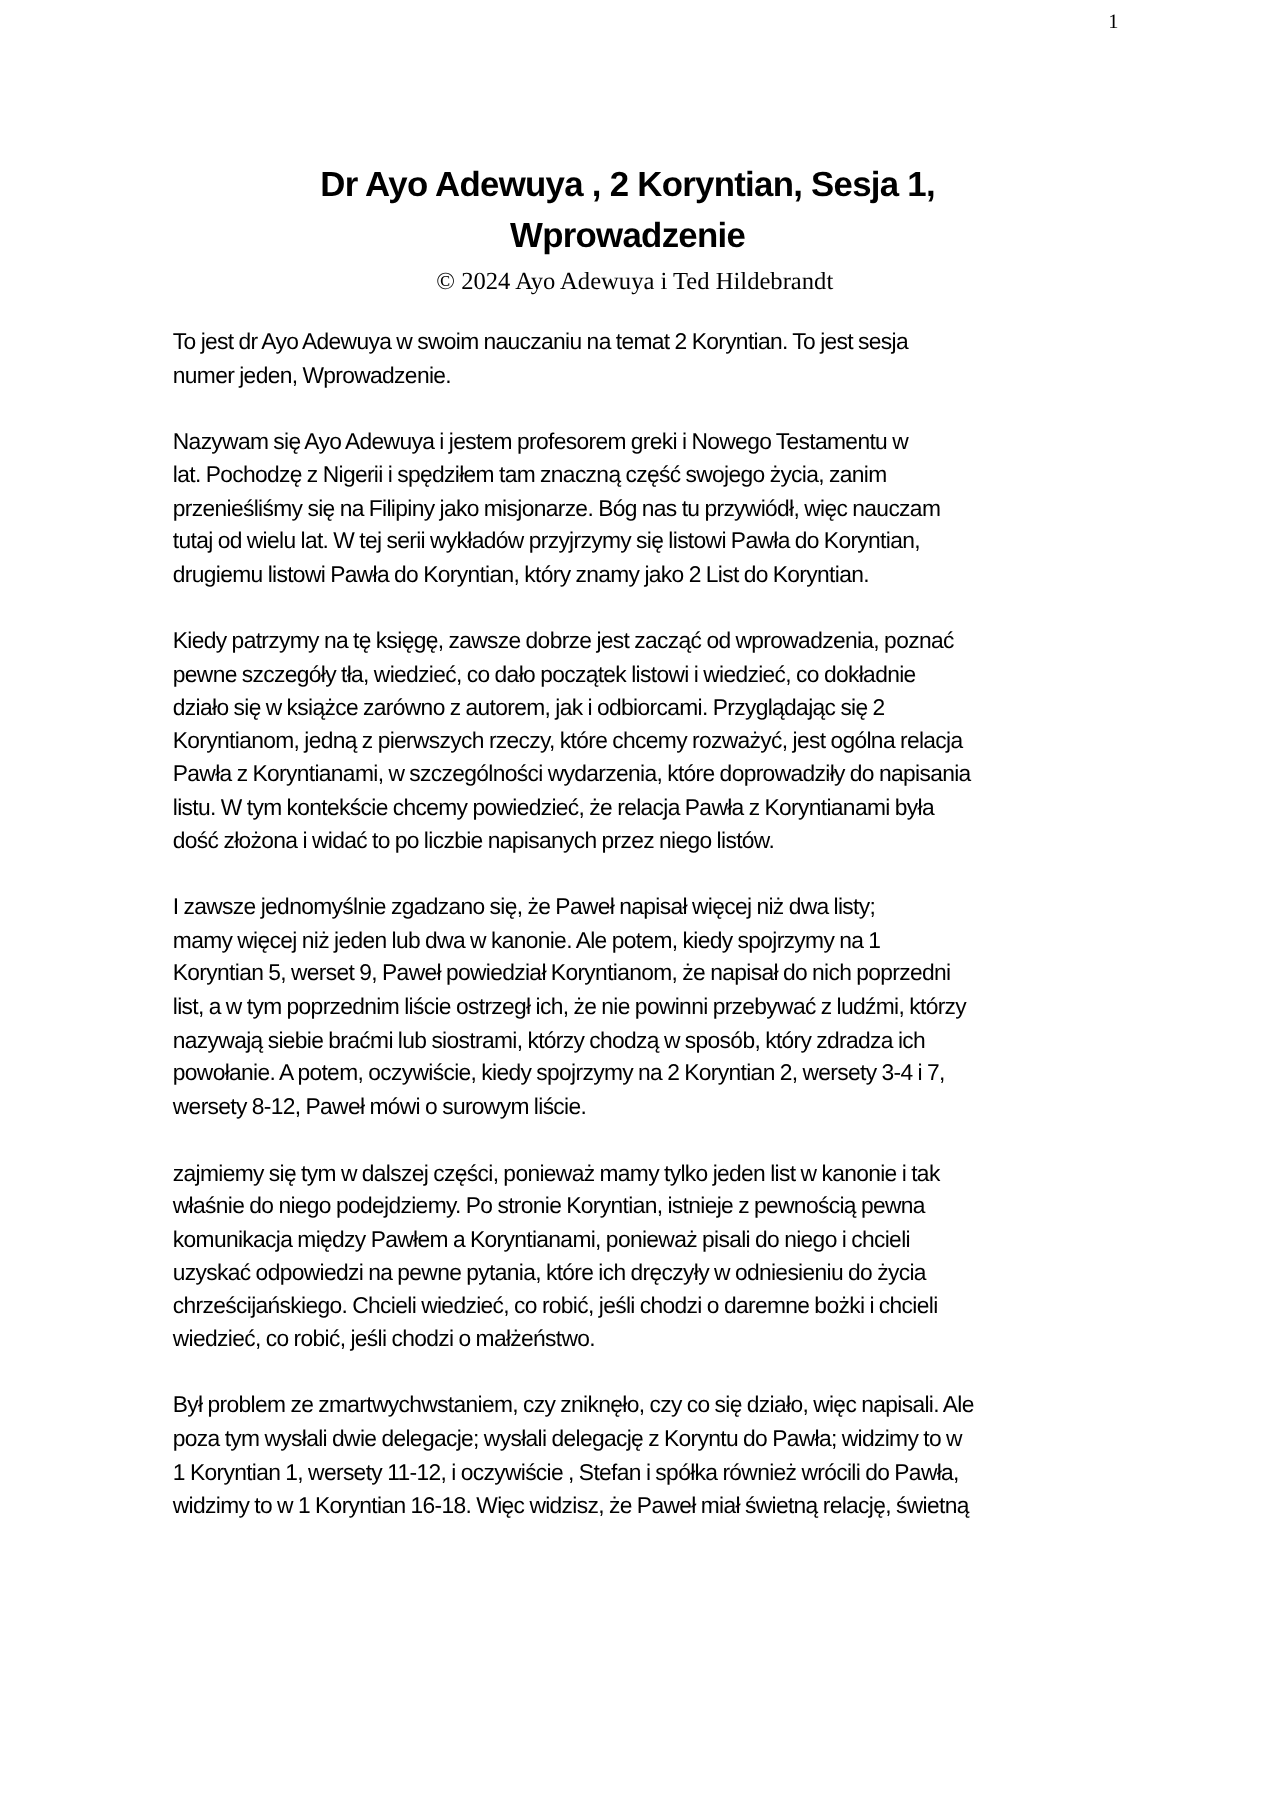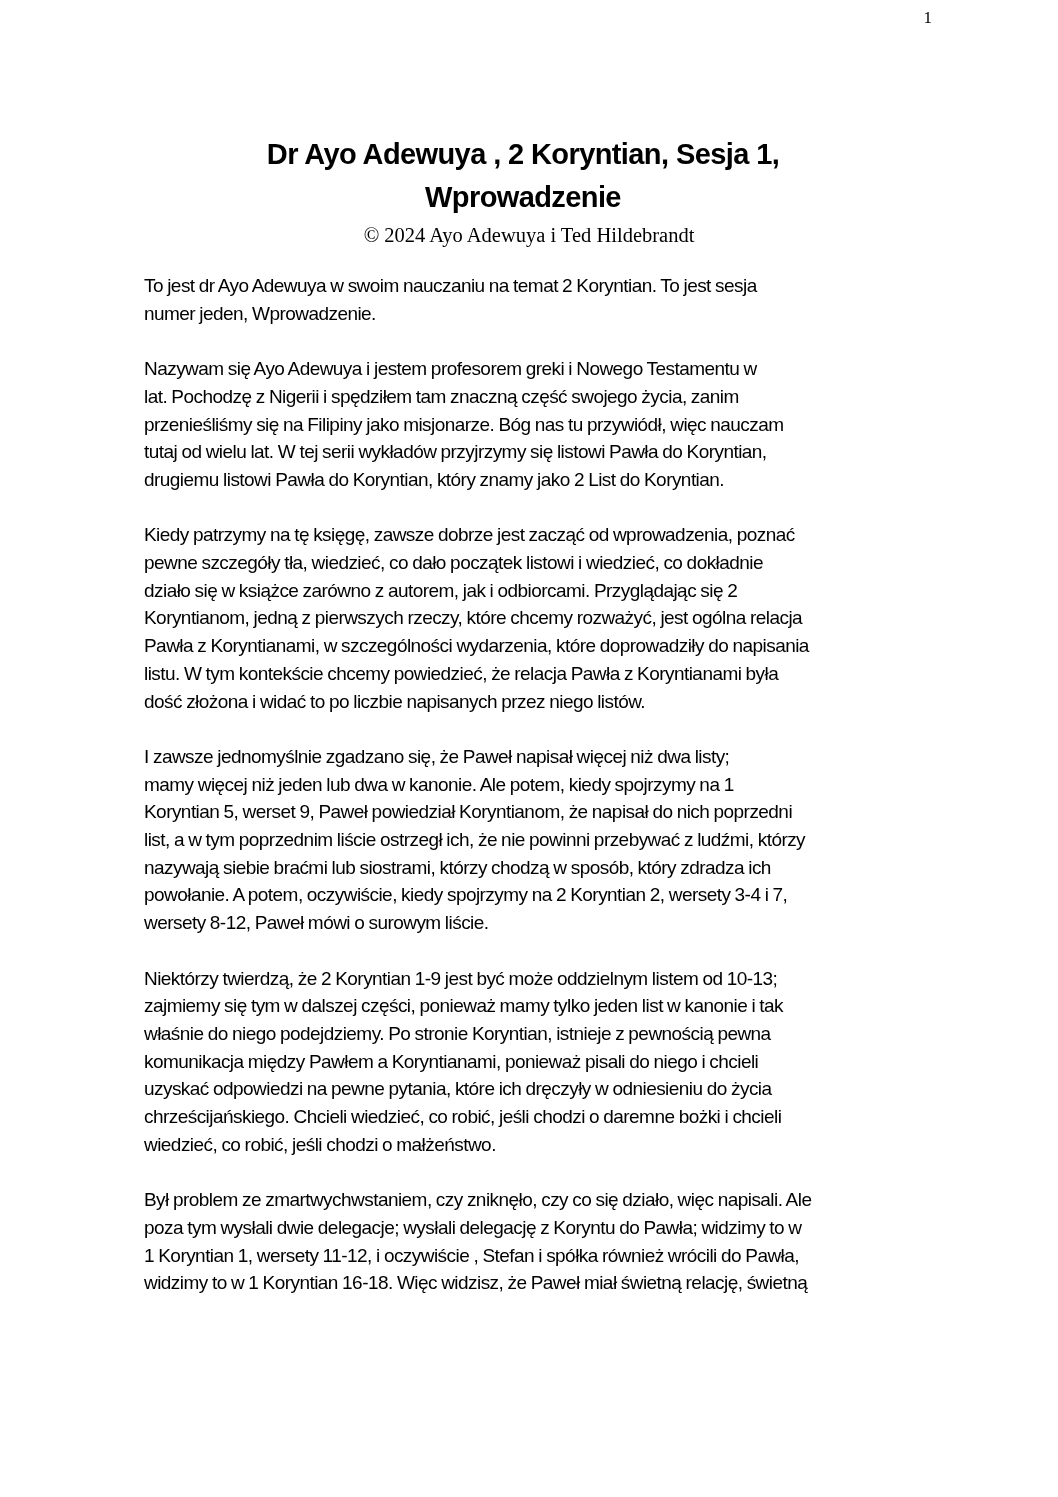--- a/index.html
+++ b/index.html
@@ -61,21 +61,20 @@
   <p class="para">
     <span class="line">I zawsze jednomyślnie zgadzano się, że Paweł napisał więcej niż dwa listy;</span>
     <span class="line">mamy więcej niż jeden lub dwa w kanonie. Ale potem, kiedy spojrzymy na 1</span>
     <span class="line">Koryntian 5, werset 9, Paweł powiedział Koryntianom, że napisał do nich poprzedni</span>
     <span class="line">list, a w tym poprzednim liście ostrzegł ich, że nie powinni przebywać z ludźmi, którzy</span>
     <span class="line">nazywają siebie braćmi lub siostrami, którzy chodzą w sposób, który zdradza ich</span>
     <span class="line">powołanie. A potem, oczywiście, kiedy spojrzymy na 2 Koryntian 2, wersety 3-4 i 7,</span>
     <span class="line">wersety 8-12, Paweł mówi o surowym liście.</span>
   </p>
   <p class="para">
-    <span class="line">Niektórzy twierdzą, że 2 Koryntian 1-9 jest być może oddzielnym listem od 10-13;</span>
     <span class="line">zajmiemy się tym w dalszej części, ponieważ mamy tylko jeden list w kanonie i tak</span>
     <span class="line">właśnie do niego podejdziemy. Po stronie Koryntian, istnieje z pewnością pewna</span>
     <span class="line">komunikacja między Pawłem a Koryntianami, ponieważ pisali do niego i chcieli</span>
     <span class="line">uzyskać odpowiedzi na pewne pytania, które ich dręczyły w odniesieniu do życia</span>
     <span class="line">chrześcijańskiego. Chcieli wiedzieć, co robić, jeśli chodzi o daremne bożki i chcieli</span>
     <span class="line">wiedzieć, co robić, jeśli chodzi o małżeństwo.</span>
   </p>
   <p class="para">
     <span class="line">Był problem ze zmartwychwstaniem, czy zniknęło, czy co się działo, więc napisali. Ale</span>
     <span class="line">poza tym wysłali dwie delegacje; wysłali delegację z Koryntu do Pawła; widzimy to w</span>

